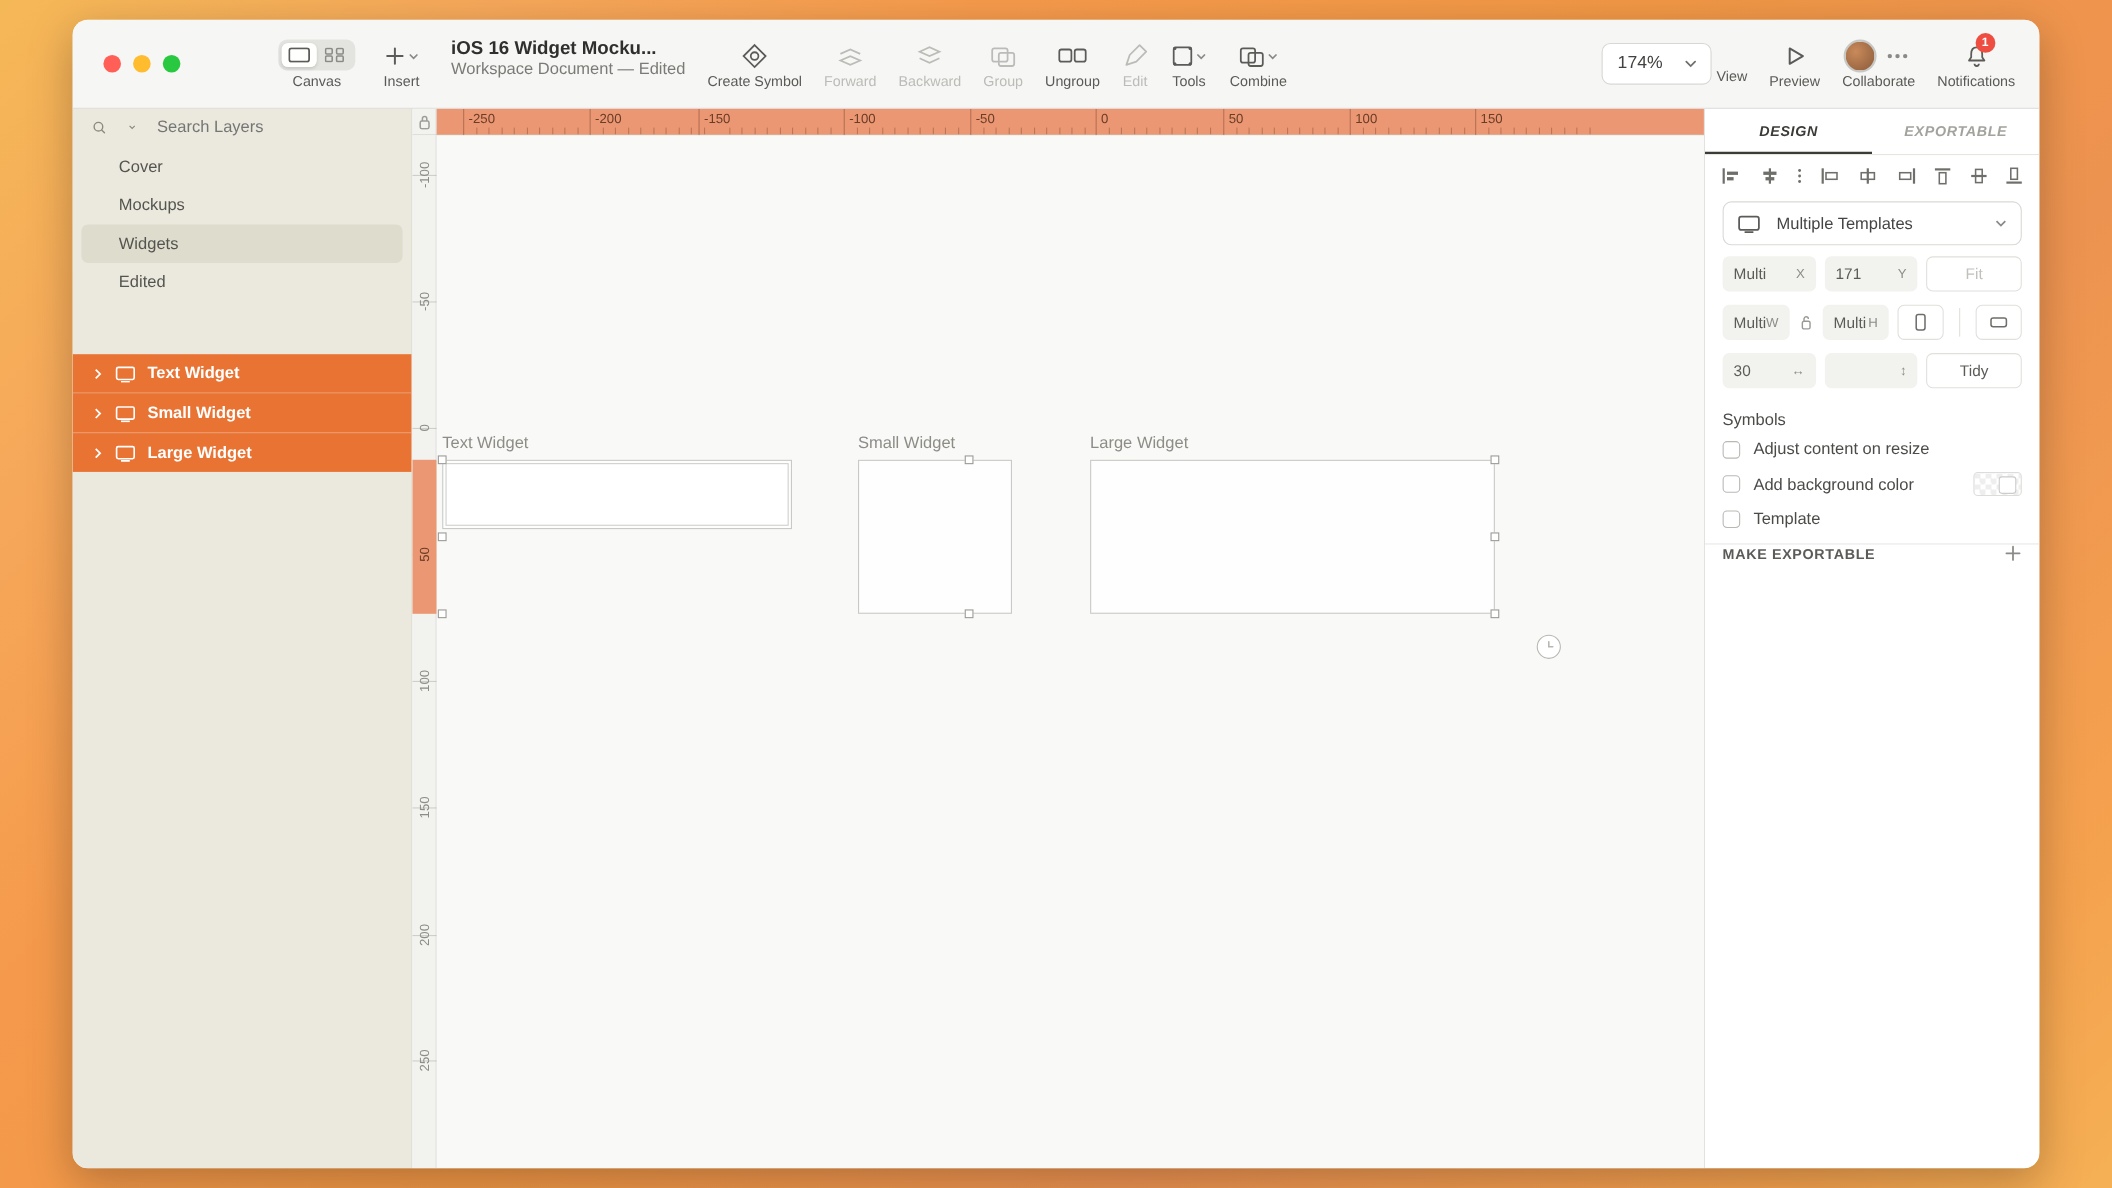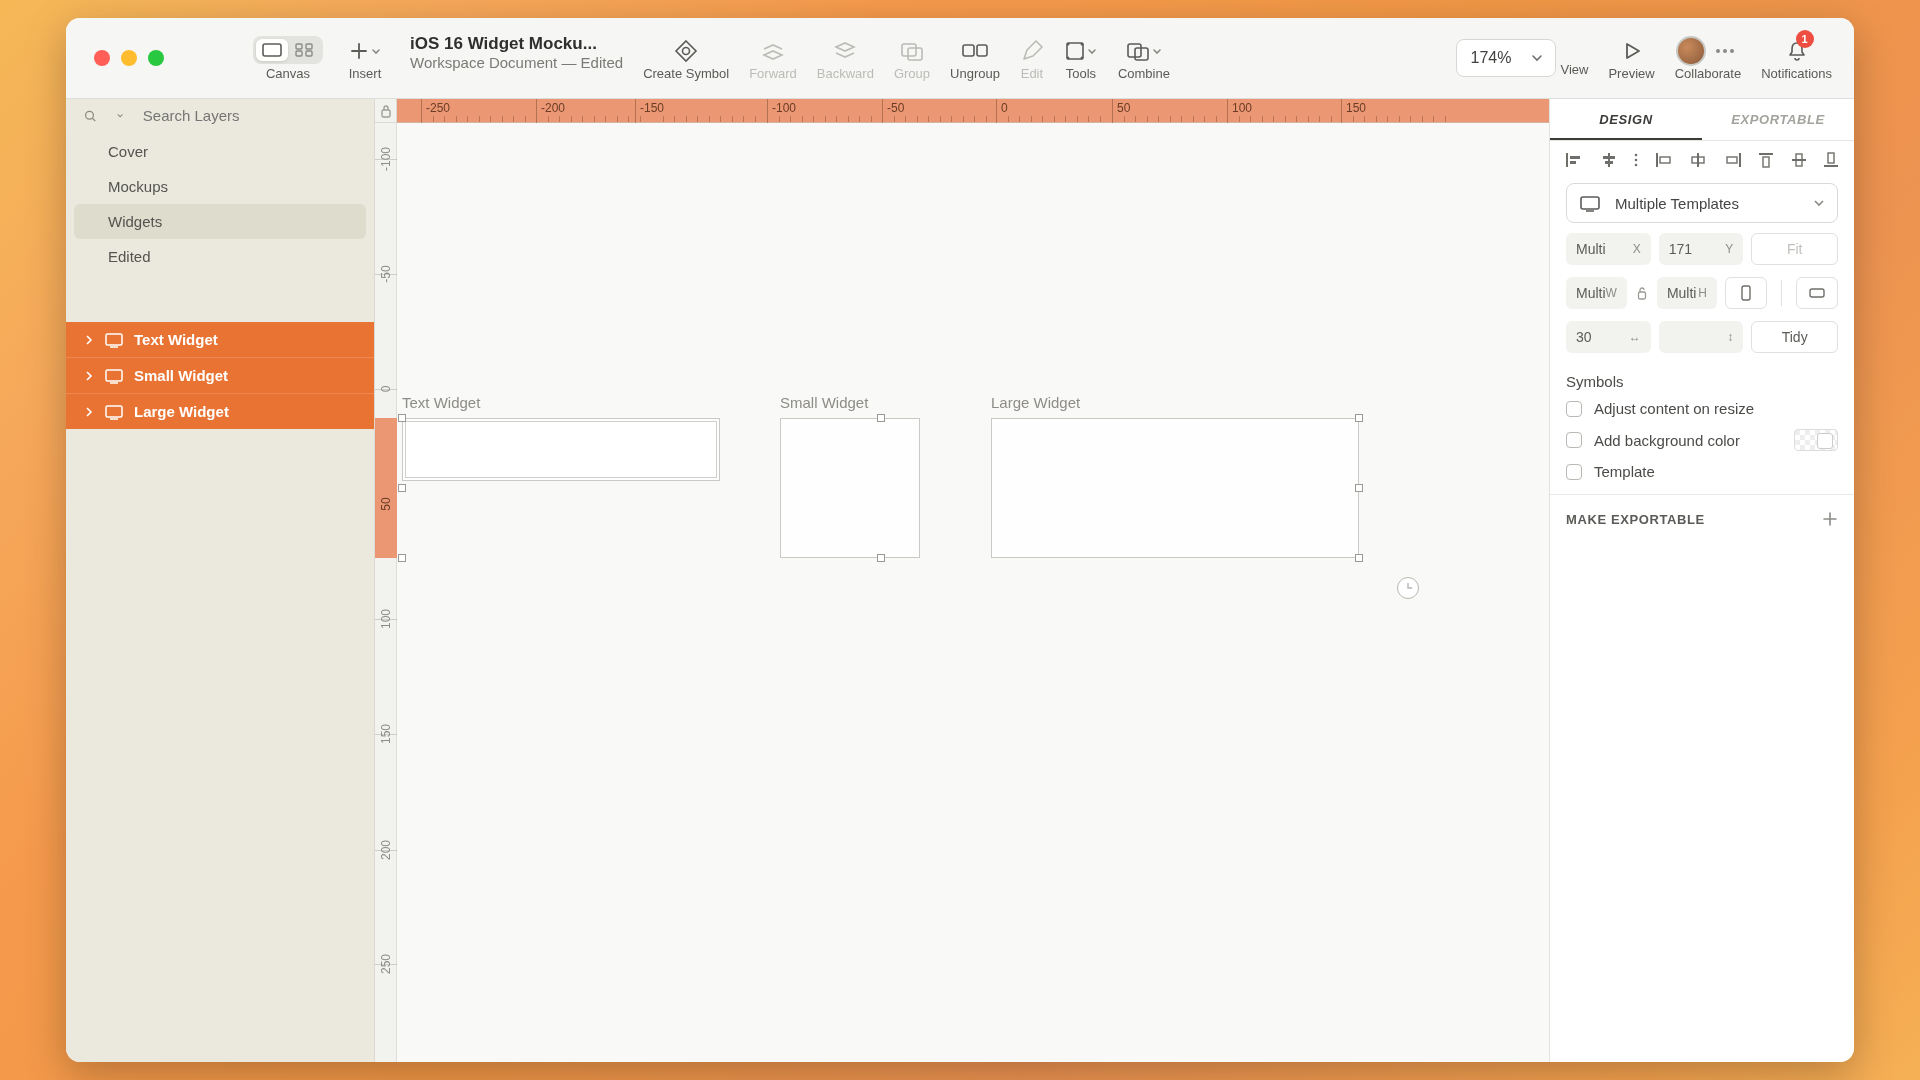--- a/index.html
+++ b/index.html
@@ -65,21 +65,21 @@
 .grid-row{ display:flex; gap:8px; padding:6px 16px; }
 .field { flex:1; height:32px; background:#f2f2ef; border-radius:6px; display:flex; align-items:center; justify-content:space-between; padding:0 10px; font-size:14px; color:#5b5b58;}
 .field .u{ font-size:12px; color:#8d8c87;}
 .field.white{ background:#fff; border:1px solid #e0e0dc;}
 .pill{ width:42px; height:32px; border:1px solid #e0e0dc; border-radius:6px; display:flex; align-items:center; justify-content:center; color:#6e6e6a;}
 .sec-h{ padding:14px 16px 4px; font-size:15px; color:#4b4b48;}
 .chk{ display:flex; align-items:center; gap:12px; padding:6px 16px; font-size:15px; color:#4b4b48;}
 .chk .box{ width:16px; height:16px; border:1.5px solid #b9b9b4; border-radius:4px;}
 .swatch{ width:44px; height:22px; border:1px solid #dcdcd8; border-radius:4px; background:repeating-conic-gradient(#eee 0 25%, #fff 0 50%) 0/10px 10px; margin-left:auto; position:relative;}
 .swatch:after{content:""; position:absolute; right:4px; top:3px; width:14px; height:14px; border-radius:3px; background:#fff; border:1px solid #ccc;}
-.export{ display:flex; align-items:center; justify-content:space-between; padding:16px 16px; font-size:13px; letter-spacing:.6px; font-weight:600; color:#5b5b58; border-top:1px solid #e8e8e4; margin-top:8px;}
+.export{ display:flex; align-items:center; justify-content:space-between; padding:0 16px; font-size:13px; letter-spacing:.6px; font-weight:600; color:#5b5b58; border-top:1px solid #e8e8e4; margin-top:8px;}
 .ic svg, .align-row svg, .pill svg{ display:block;}
 .ruler-h-wrap{display:flex;}
 .dots{ align-self:center; display:flex; gap:3px; padding:0 6px;}
 .dots span{width:4px;height:4px;border-radius:50%;background:#8a8a86;}
 .vdiv{ width:1px; background:#e0e0dc; align-self:center; height:26px; margin:0 6px;}
 </style>
 </head>
 <body>
 
 <div class="app">

